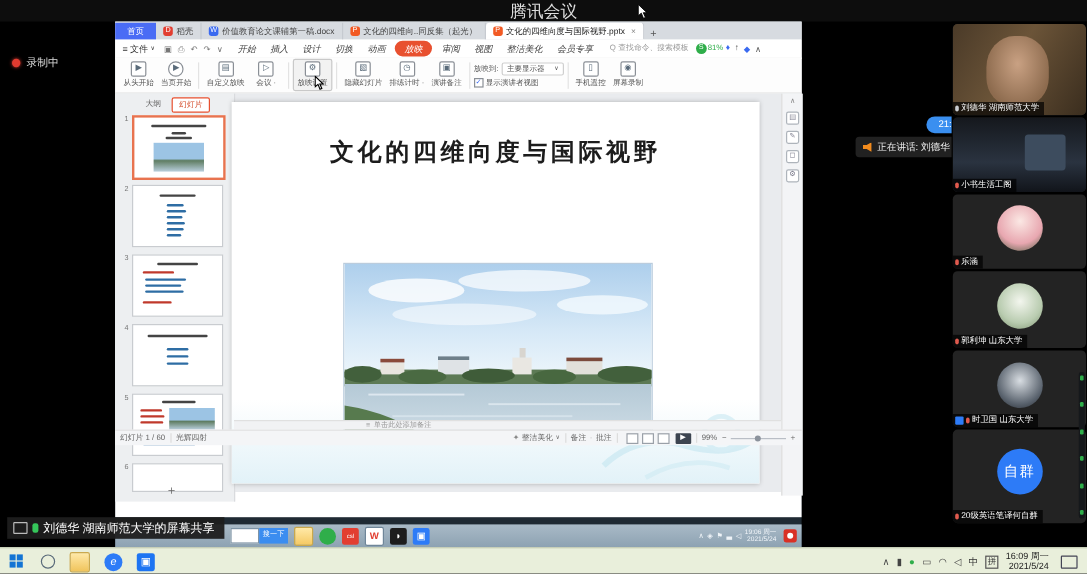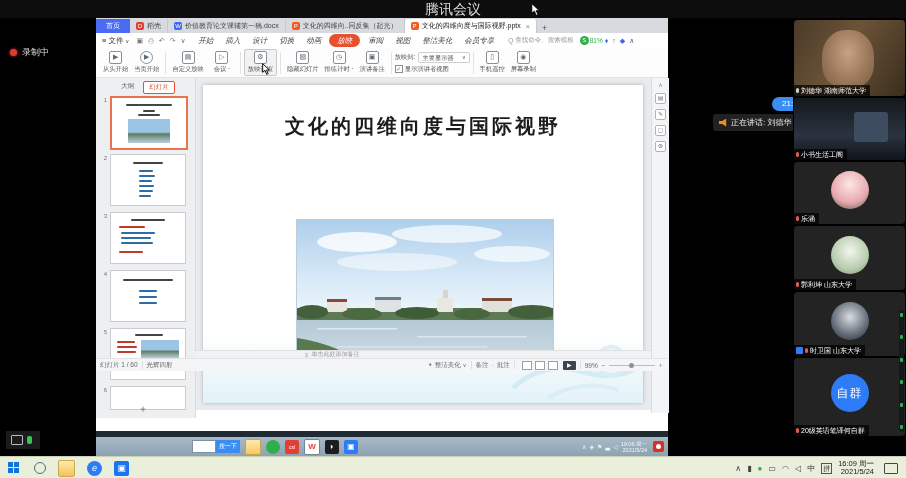--- a/index.html
+++ b/index.html
@@ -57,21 +57,21 @@
   .thumb-row{position:absolute;left:4px;display:flex;gap:3px;}
   .tnum{font-size:6px;color:#777;width:7px;text-align:right;padding-top:1px;}
   .tcard{width:74px;height:50px;background:#fff;border:1px solid #c9ccd0;overflow:hidden;position:relative;}
   .tcard.sel{border:2px solid #e8734f;}
   .tl{position:absolute;background:#444;height:2px;border-radius:1px;}
   .tl.red{background:#c0392b;}
   .tl.blu{background:#2e6da4;}
   .tphoto{position:absolute;background:linear-gradient(#9cc4e4 55%,#5f7d62 62%,#b9cfdd);}
   .plus-btn{position:absolute;left:42px;bottom:2px;font-size:10px;color:#666;}
   
-  .marea{left:97px;top:0;width:456px;height:332px;}
+  .marea{left:87px;top:0;width:456px;height:332px;}
   .slide{position:absolute;left:10px;top:7px;width:440px;height:318px;background:#fff;box-shadow:0 0 4px rgba(0,0,0,.25);overflow:hidden;}
   .slide-bg{position:absolute;left:0;bottom:0;width:100%;height:70px;background:linear-gradient(rgba(255,255,255,0),#e2f2f8);}
   .s-title{position:absolute;left:0;top:28px;width:100%;text-align:center;font-family:"DejaVu Serif","Liberation Serif",serif;font-weight:bold;font-size:20px;letter-spacing:3px;color:#1c1c1c;}
   .s-author{position:absolute;left:0;top:82px;width:100%;text-align:center;font-family:"DejaVu Serif","Liberation Serif",serif;font-size:13px;letter-spacing:4px;color:#222;}
   .s-org{position:absolute;left:0;top:106px;width:100%;text-align:center;font-family:"DejaVu Serif","Liberation Serif",serif;font-size:13px;letter-spacing:4px;color:#222;}
   .s-photo{position:absolute;left:93px;top:134px;width:256px;height:146px;border:1px solid #bcd;}
   .rstrip{left:555px;top:0;width:17px;height:332px;background:#f3f4f6;border-left:1px solid #ddd;display:flex;flex-direction:column;align-items:center;gap:5px;padding-top:3px;}
   .rs-ic{width:9px;height:9px;border:1px solid #aeb4bb;border-radius:2px;background:#fff;font-size:6px;line-height:8px;text-align:center;color:#778;}
   .rs-ar{font-size:6px;color:#888;}
   
@@ -468,20 +468,21 @@
         <div>2021/5/24</div>
       </div>
     </div>
     <div class="ired"></div>
   </div>
 </div>
 
 <div class="abs banner">
   <div class="scr-ic"></div>
   <div class="mic-g"></div>
+  <span>刘德华 湖南师范大学的屏幕共享</span>
 </div>
 
 <div class="abs toast">
   <div class="spk"></div>
   <span>正在讲话: 刘德华 湖南师范大学;</span>
 </div>
 <div class="abs timer">21:05</div>
 
 <div class="abs vpanel">
 

